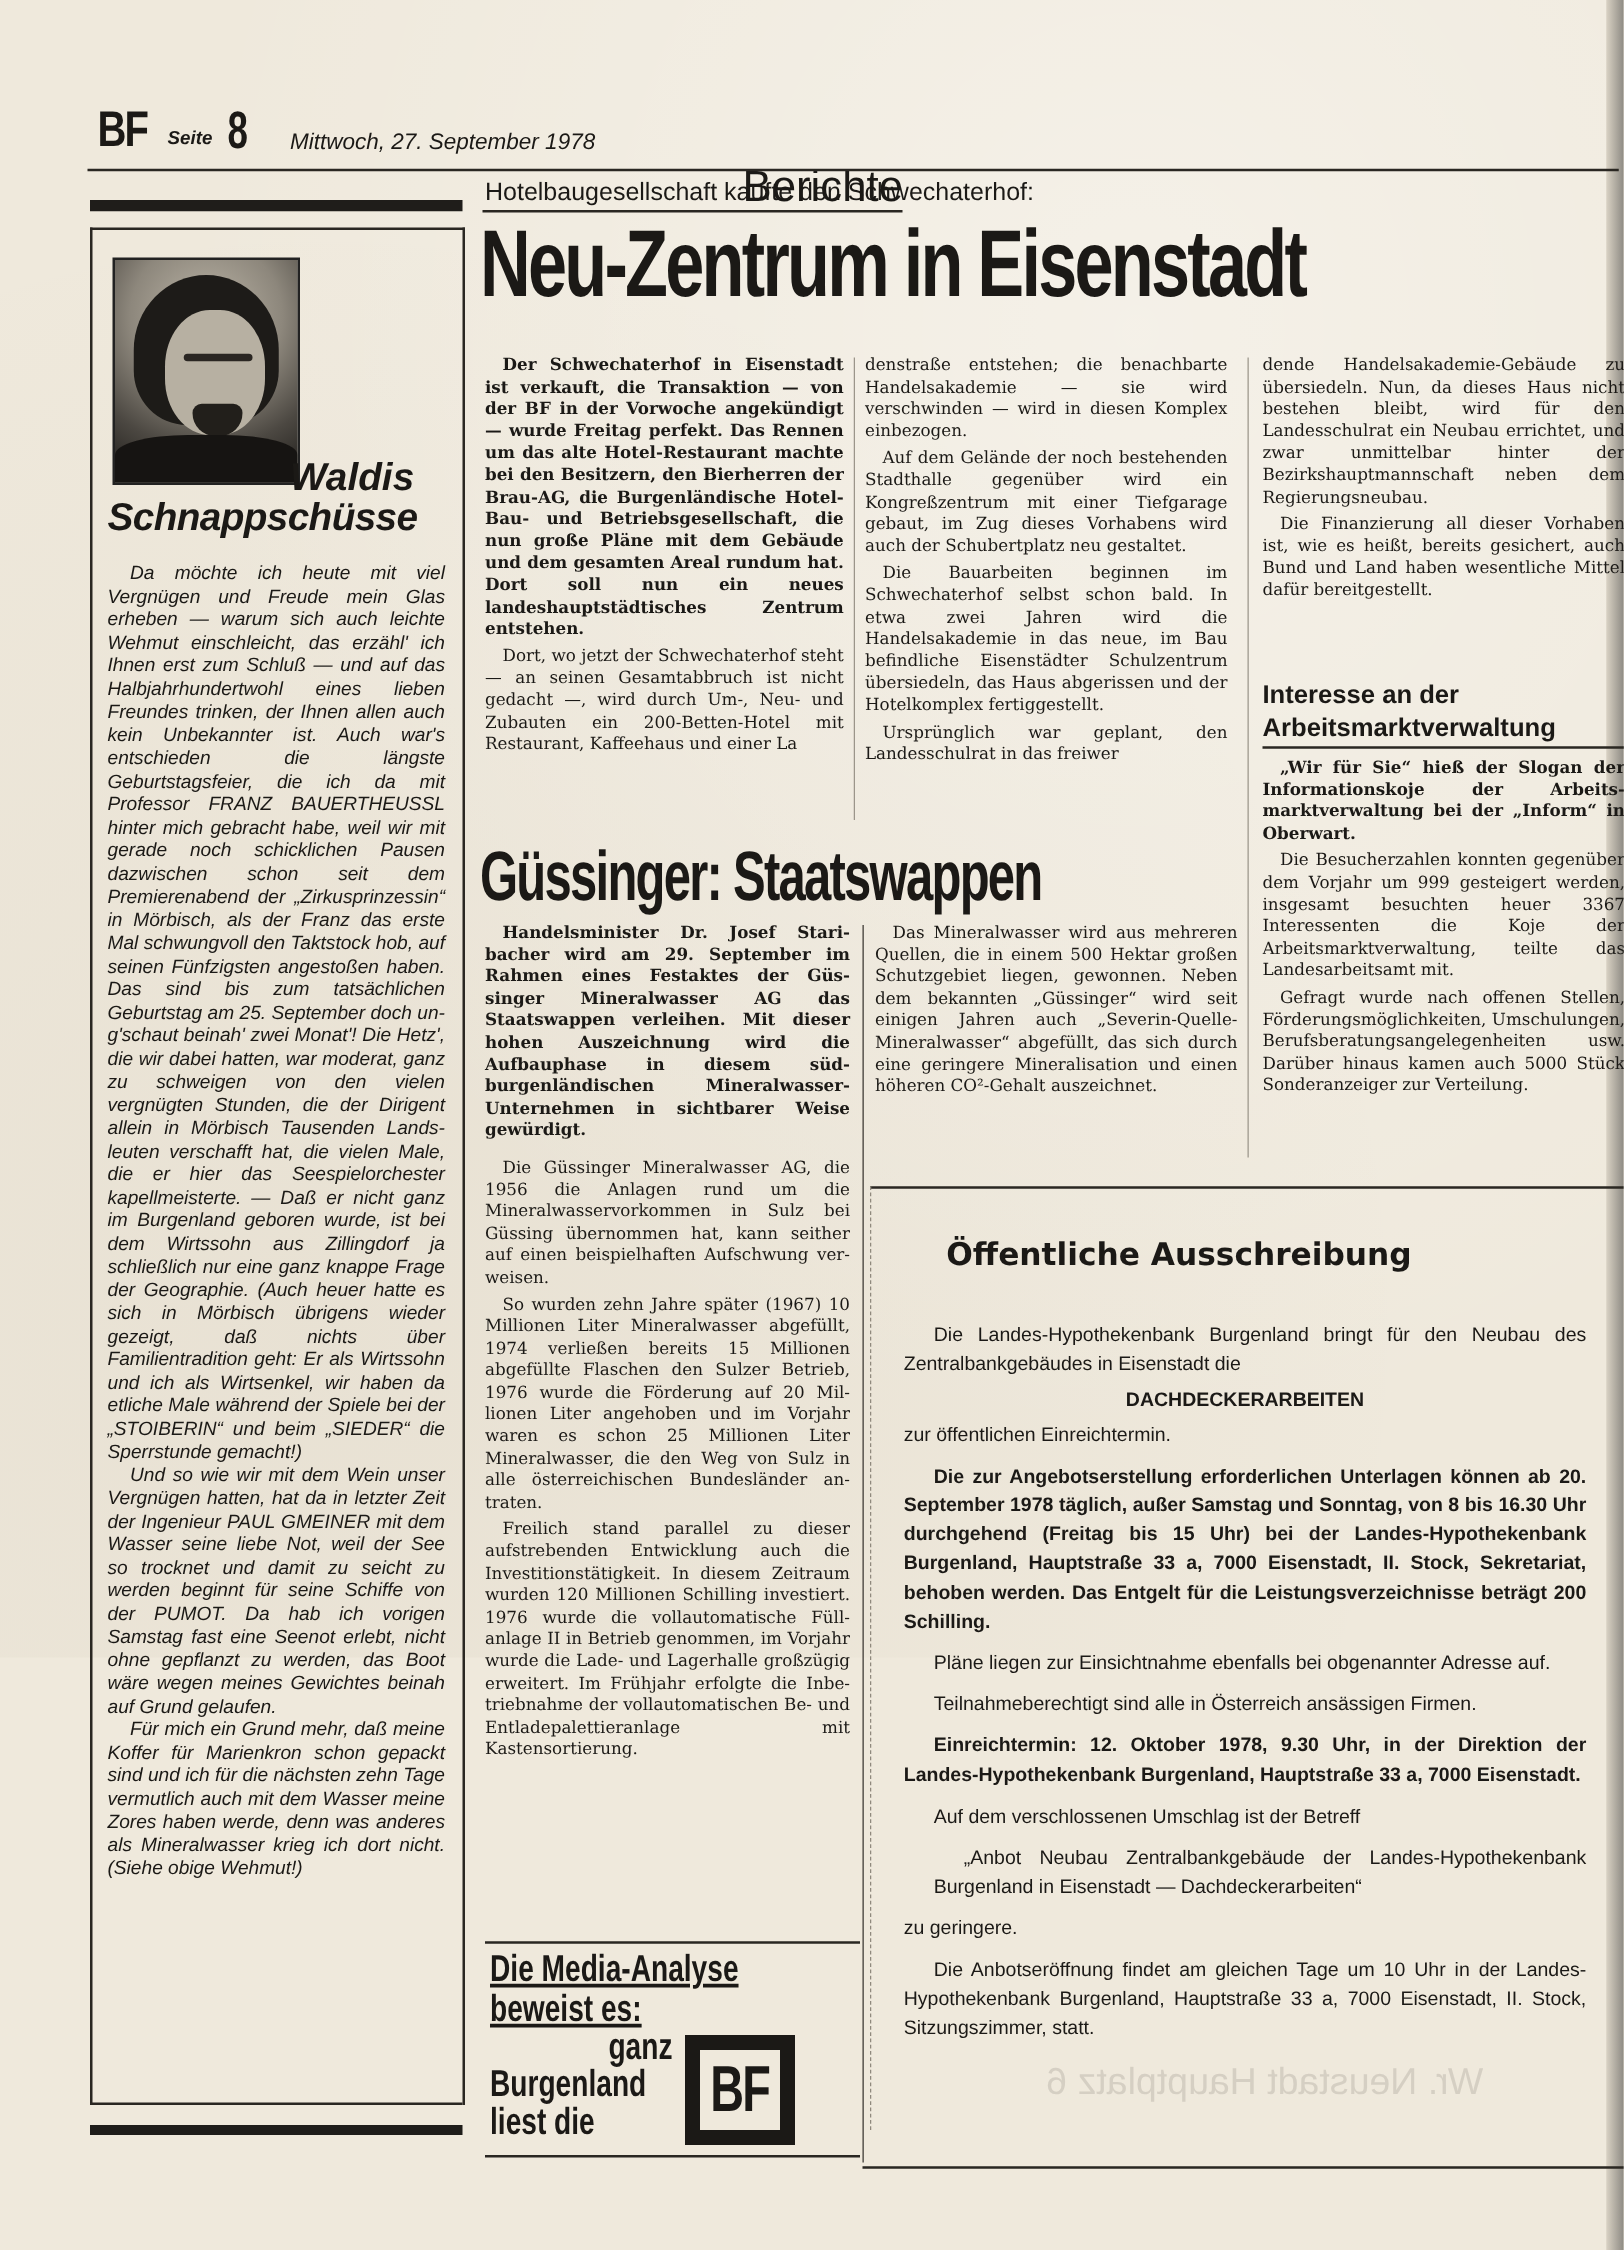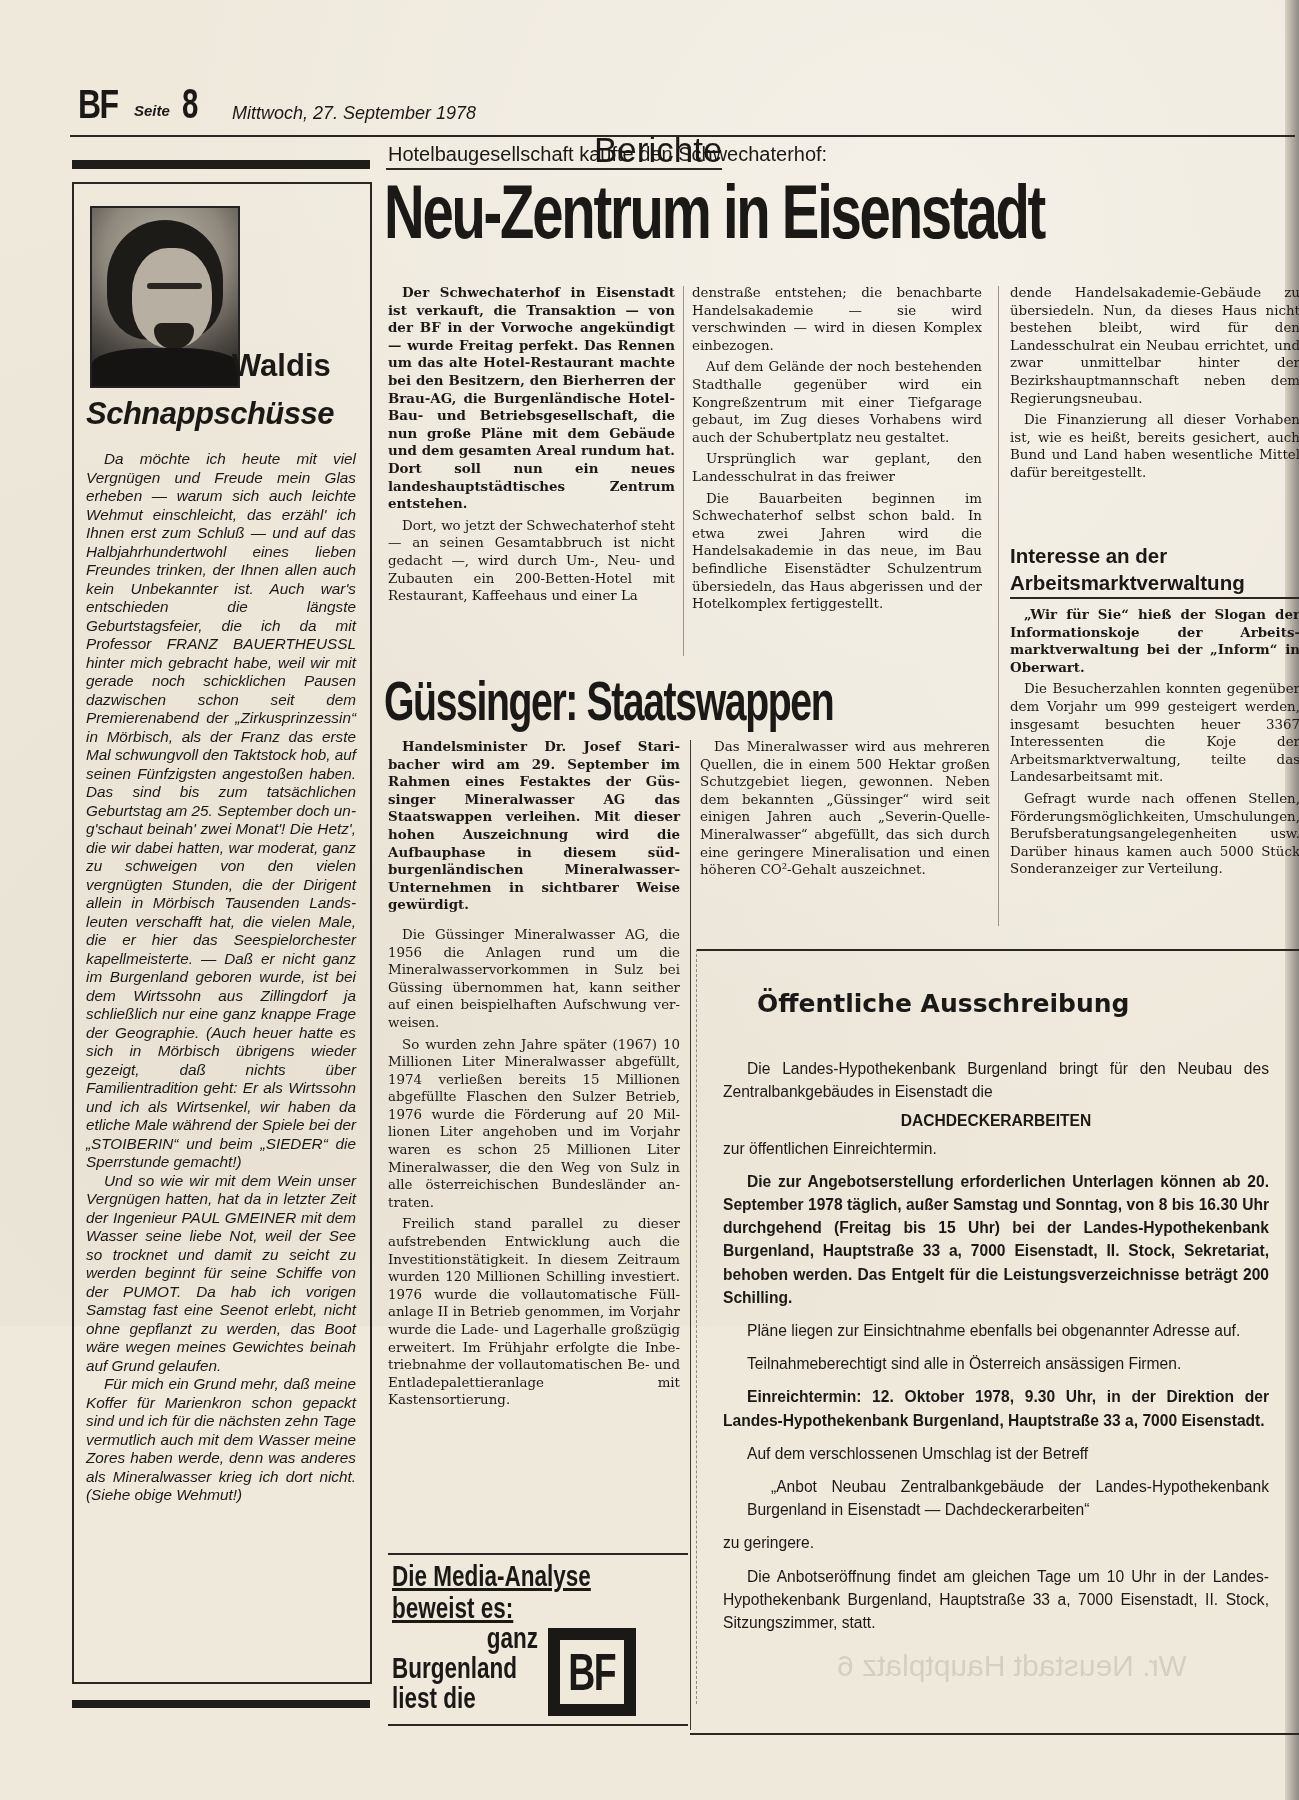--- a/index.html
+++ b/index.html
@@ -34,21 +34,21 @@
   .col-left { position:absolute; left:72px; top:160px; width:298px; height:1540px; }
   .lc-topbar { position:absolute; left:0; top:0; width:298px; height:9px; background:#1f1d1a; }
   .lc-box { position:absolute; left:0; top:22px; width:296px; height:1500px; border-left:2px solid #2a2722; border-right:2px solid #2a2722; border-top:2px solid #2a2722; }
   .lc-photo { position:absolute; left:18px; top:46px; width:146px; height:178px; border:2px solid #222; overflow:hidden;
     background:radial-gradient(circle at 50% 25%, #bdb6a8 0, #8d877c 40%, #4c4842 70%, #1d1b18 100%); }
   .lc-photo .hair { position:absolute; left:15px; top:12px; width:116px; height:120px; border-radius:55% 55% 40% 40%; background:#1d1b18; }
   .lc-photo .face { position:absolute; left:40px; top:40px; width:80px; height:100px; border-radius:45%; background:#b7b0a2; }
   .lc-photo .brow { position:absolute; left:55px; top:75px; width:55px; height:6px; background:#2a2622; border-radius:3px; }
   .lc-photo .beard { position:absolute; left:62px; top:115px; width:40px; height:26px; border-radius:8px 8px 20px 20px; background:#221f1b; }
   .lc-photo .shoulders { position:absolute; left:0; top:140px; width:146px; height:40px; background:#161412; border-radius:40% 40% 0 0; }
-  .lc-title1 { position:absolute; left:160px; top:188px; font-family:"Liberation Sans", sans-serif; font-weight:bold; font-size:31px; }
+  .lc-title1 { position:absolute; left:160px; top:204px; font-family:"Liberation Sans", sans-serif; font-style:italic; font-weight:bold; font-size:31px; }
   .lc-title2 { position:absolute; left:14px; top:236px; font-family:"Liberation Sans", sans-serif; font-style:italic; font-size:31px; font-weight:bold; letter-spacing:-0.5px; }
   .lc-text { position:absolute; left:14px; top:290px; width:270px; font-family:"Liberation Sans", sans-serif; font-style:italic; font-size:15.3px; line-height:18.5px; text-align:justify; hyphens:manual; }
   .lc-text p { margin:0; text-indent:18px; }
   .lc-bottom { position:absolute; left:0; top:1522px; width:298px; height:2px; background:#2a2722; }
   .lc-bottom2 { position:absolute; left:0; top:1540px; width:298px; height:8px; background:#1f1d1a; }
 
   
   .kicker { position:absolute; left:388px; top:143px; font-family:"Liberation Sans", sans-serif; font-size:20px; }
   .kicker-rule { position:absolute; left:386px; top:168px; width:336px; height:2px; background:#2a2722; }
   .headline { position:absolute; left:384px; top:168px; font-family:"Liberation Sans", sans-serif; font-weight:bold; font-size:76px; letter-spacing:-3px; transform:scaleX(0.74); transform-origin:left; white-space:nowrap; }
@@ -135,22 +135,22 @@
   <div class="headline">Neu-Zentrum in Eisenstadt</div>
 
   <div class="art-col1 body-serif">
     <p class="lead">Der Schwechaterhof in Eisen­stadt ist verkauft, die Transaktion — von der BF in der Vorwoche angekündigt — wurde Freitag perfekt. Das Rennen um das alte Hotel-Restaurant machte bei den Besitzern, den Bierherren der Brau-AG, die Burgenländische Hotel-Bau- und Betriebsgesell­schaft, die nun große Pläne mit dem Gebäude und dem gesamten Areal rundum hat. Dort soll nun ein neues landeshauptstädtisches Zentrum entstehen.</p>
     <p>Dort, wo jetzt der Schwechater­hof steht — an seinen Gesamt­abbruch ist nicht gedacht —, wird durch Um-, Neu- und Zubauten ein 200-Betten-Hotel mit Restau­rant, Kaffeehaus und einer La­</p>
   </div>
   <div class="col-sep" style="left:683px;top:286px;height:370px;"></div>
   <div class="art-col2 body-serif">
     <p style="text-indent:0">denstraße entstehen; die benach­barte Handelsakademie — sie wird verschwinden — wird in diesen Komplex einbezogen.</p>
     <p>Auf dem Gelände der noch be­stehenden Stadthalle gegenüber wird ein Kongreßzentrum mit einer Tiefgarage gebaut, im Zug dieses Vorhabens wird auch der Schubertplatz neu gestaltet.</p>
+    <p>Die Bauarbeiten beginnen im Schwechaterhof selbst schon bald. In etwa zwei Jahren wird die Handelsakademie in das neue, im Bau befindliche Eisenstädter Schulzentrum übersiedeln, das Haus abgerissen und der Hotel­komplex fertiggestellt.</p>
     <p>Ursprünglich war geplant, den Landesschulrat in das freiwer­</p>
-    <p>Die Bauarbeiten beginnen im Schwechaterhof selbst schon bald. In etwa zwei Jahren wird die Handelsakademie in das neue, im Bau befindliche Eisenstädter Schulzentrum übersiedeln, das Haus abgerissen und der Hotel­komplex fertiggestellt.</p>
   </div>
   <div class="col-sep" style="left:998px;top:286px;height:640px;"></div>
   <div class="art-col3 body-serif">
     <p style="text-indent:0">dende Handelsakademie-Gebäude zu übersiedeln. Nun, da dieses Haus nicht bestehen bleibt, wird für den Landesschulrat ein Neu­bau errichtet, und zwar unmittel­bar hinter der Bezirkshauptmann­schaft neben dem Regierungsneu­bau.</p>
     <p>Die Finanzierung all dieser Vorhaben ist, wie es heißt, bereits gesichert, auch Bund und Land haben wesentliche Mittel dafür bereitgestellt.</p>
   </div>
 
   <div class="side-head">
     <div>Interesse an der</div>
     <div>Arbeitsmarktverwaltung</div>

